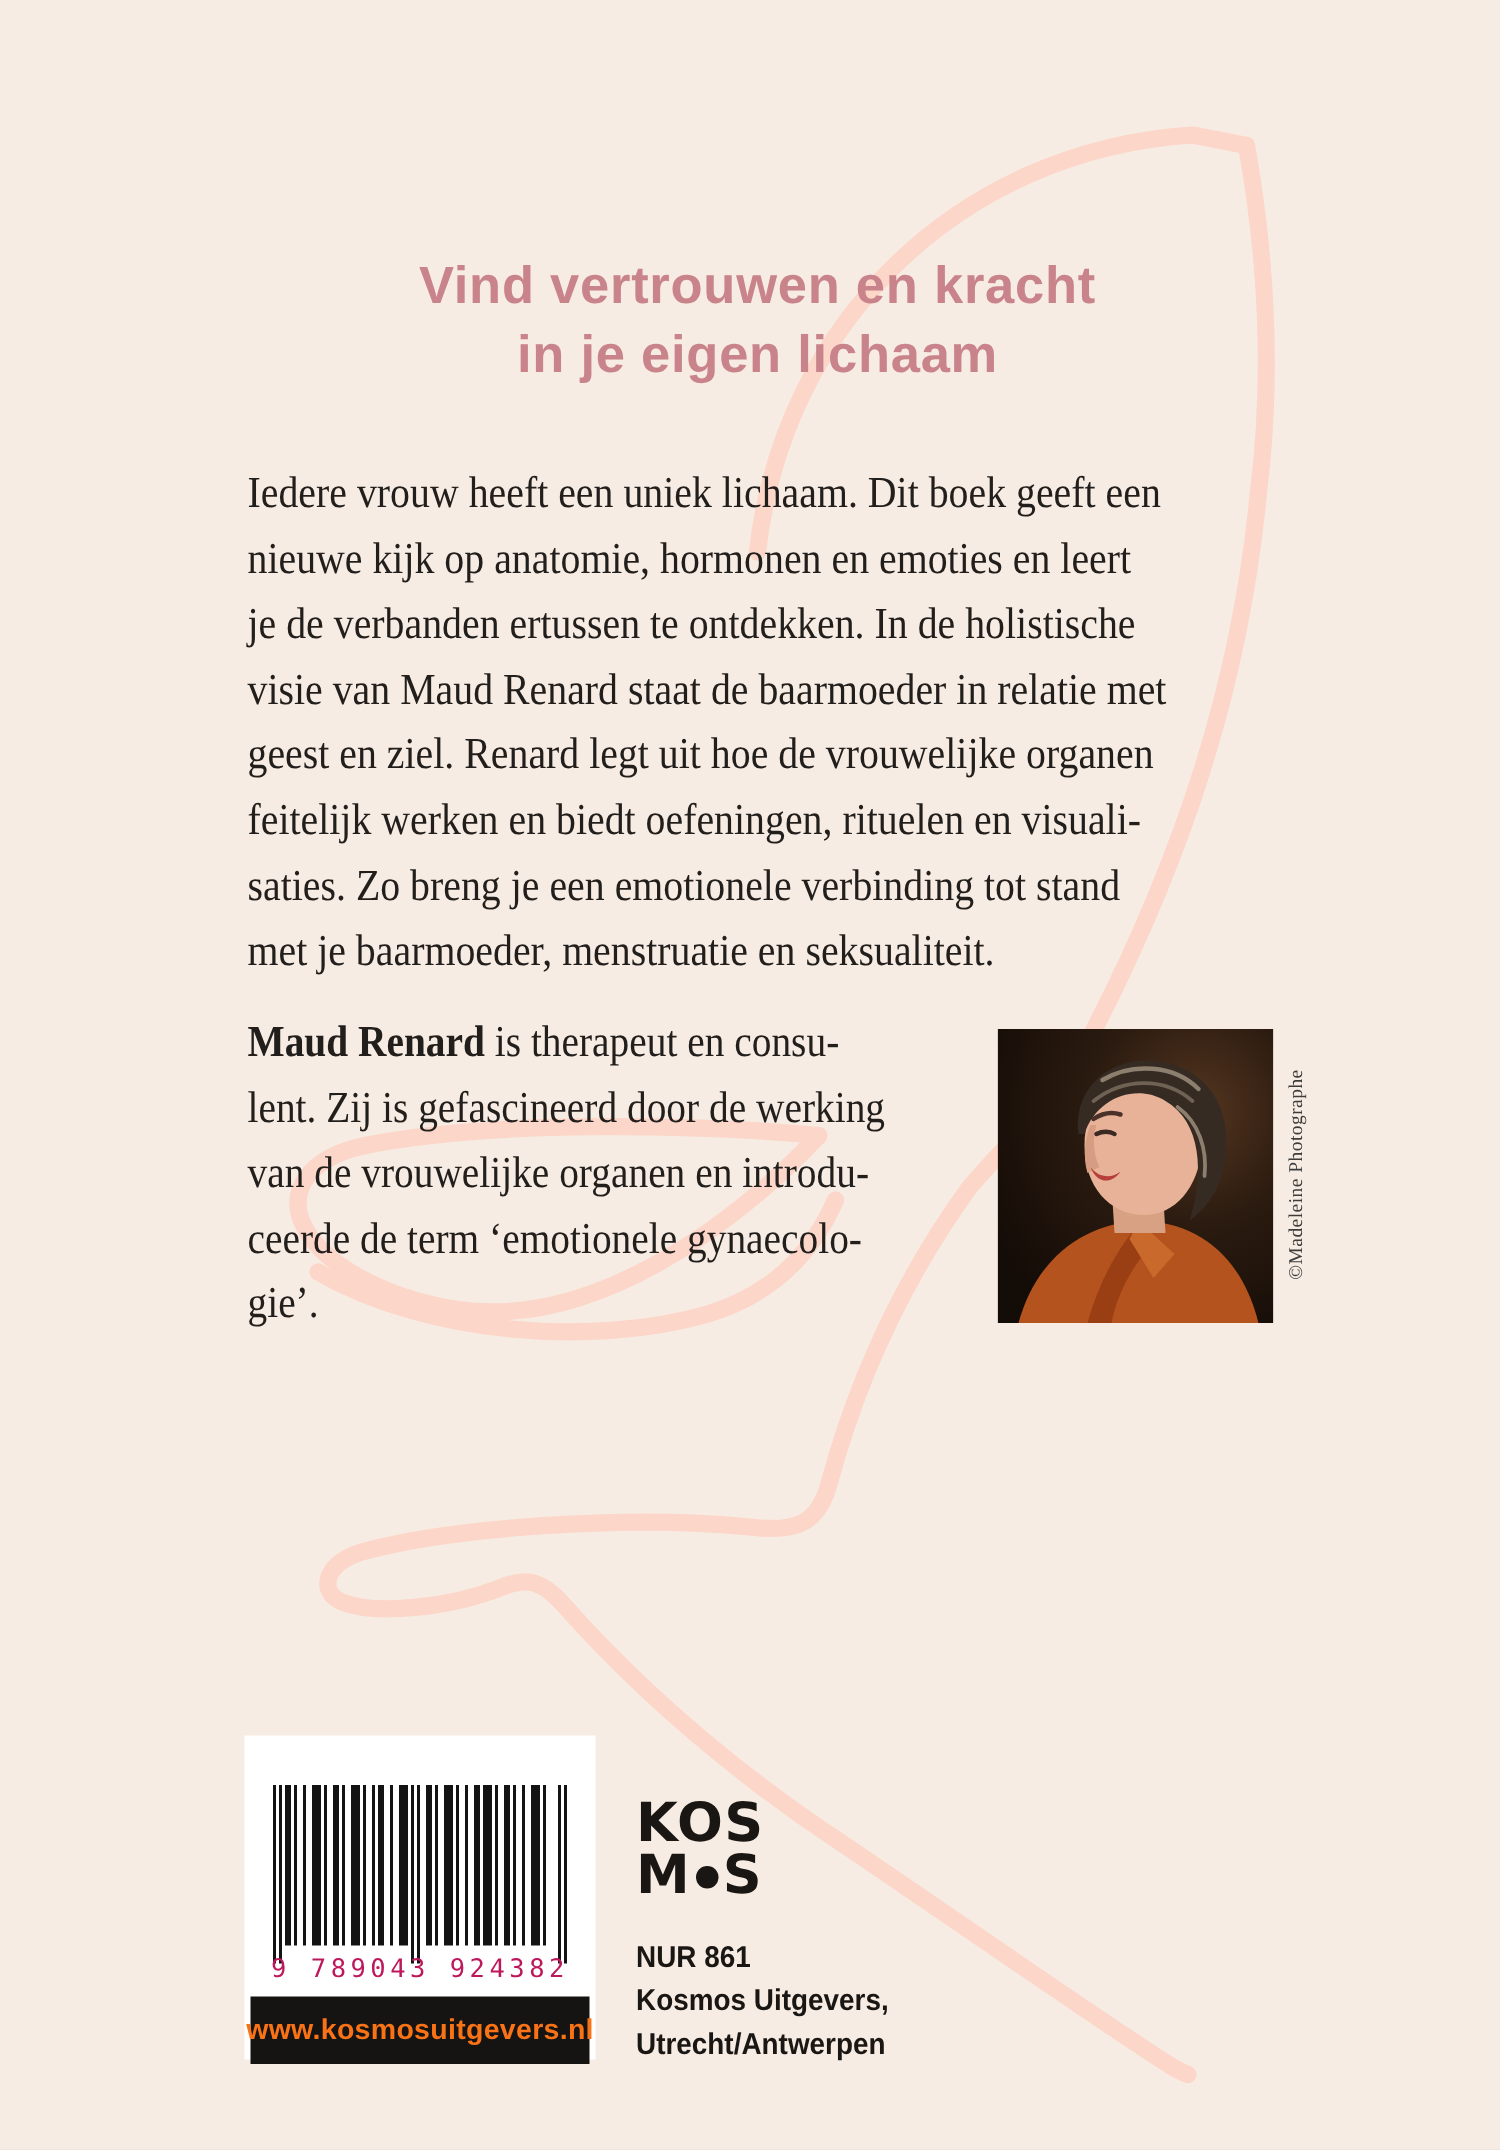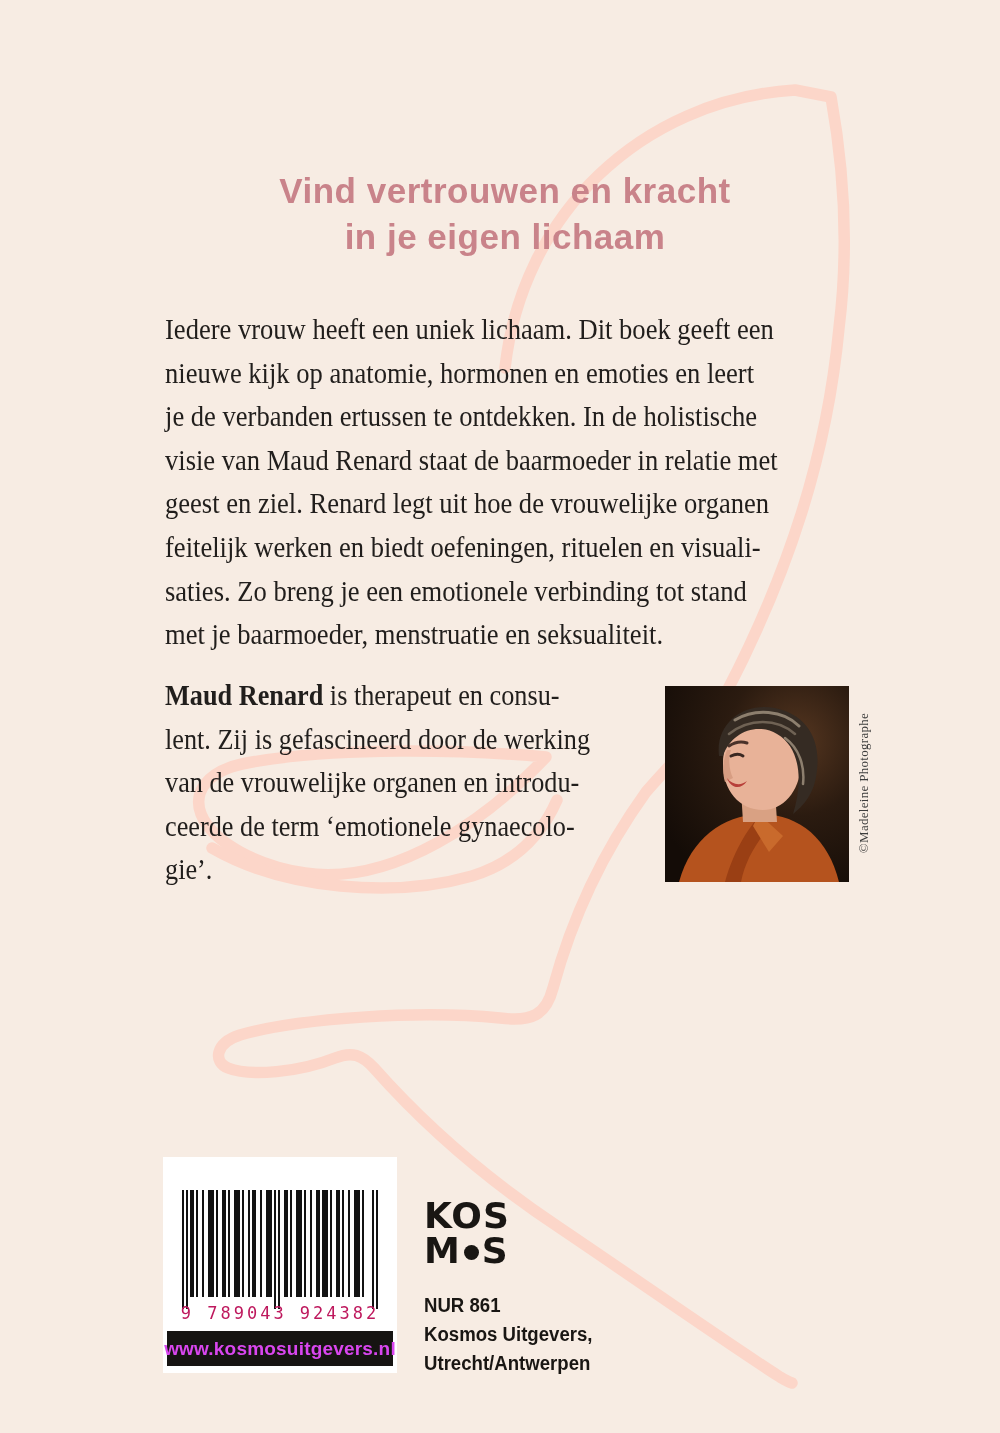--- a/index.html
+++ b/index.html
@@ -49,22 +49,22 @@
     position:absolute; left:163px; top:1157px; width:234px; height:216px;
     background:#ffffff;
   }
   .bars { position:absolute; left:19px; top:33px; }
   .isbn {
     position:absolute; left:0; top:146px; width:100%; text-align:center;
     font-family:"DejaVu Sans Mono", monospace; font-size:17px; color:#be185d;
     letter-spacing:3px; white-space:nowrap;
   }
   .url-strip {
-    position:absolute; left:4px; top:174px; width:226px; height:35px;
-    background:#161412; color:#d946ef;
+    position:absolute; left:4px; top:174px; width:226px; height:45px;
+    background:#161412; color:#f97316;
     display:flex; align-items:center; justify-content:center;
     font-family:"Liberation Sans", sans-serif; font-weight:bold; font-size:19px;
     letter-spacing:0.2px;
   }
 
   .kosmos-logo {
     position:absolute; left:424px; top:1198px;
     font-family:"DejaVu Sans", sans-serif; font-weight:bold;
     font-size:36px; line-height:35px; color:#191613; letter-spacing:1px;
   }

